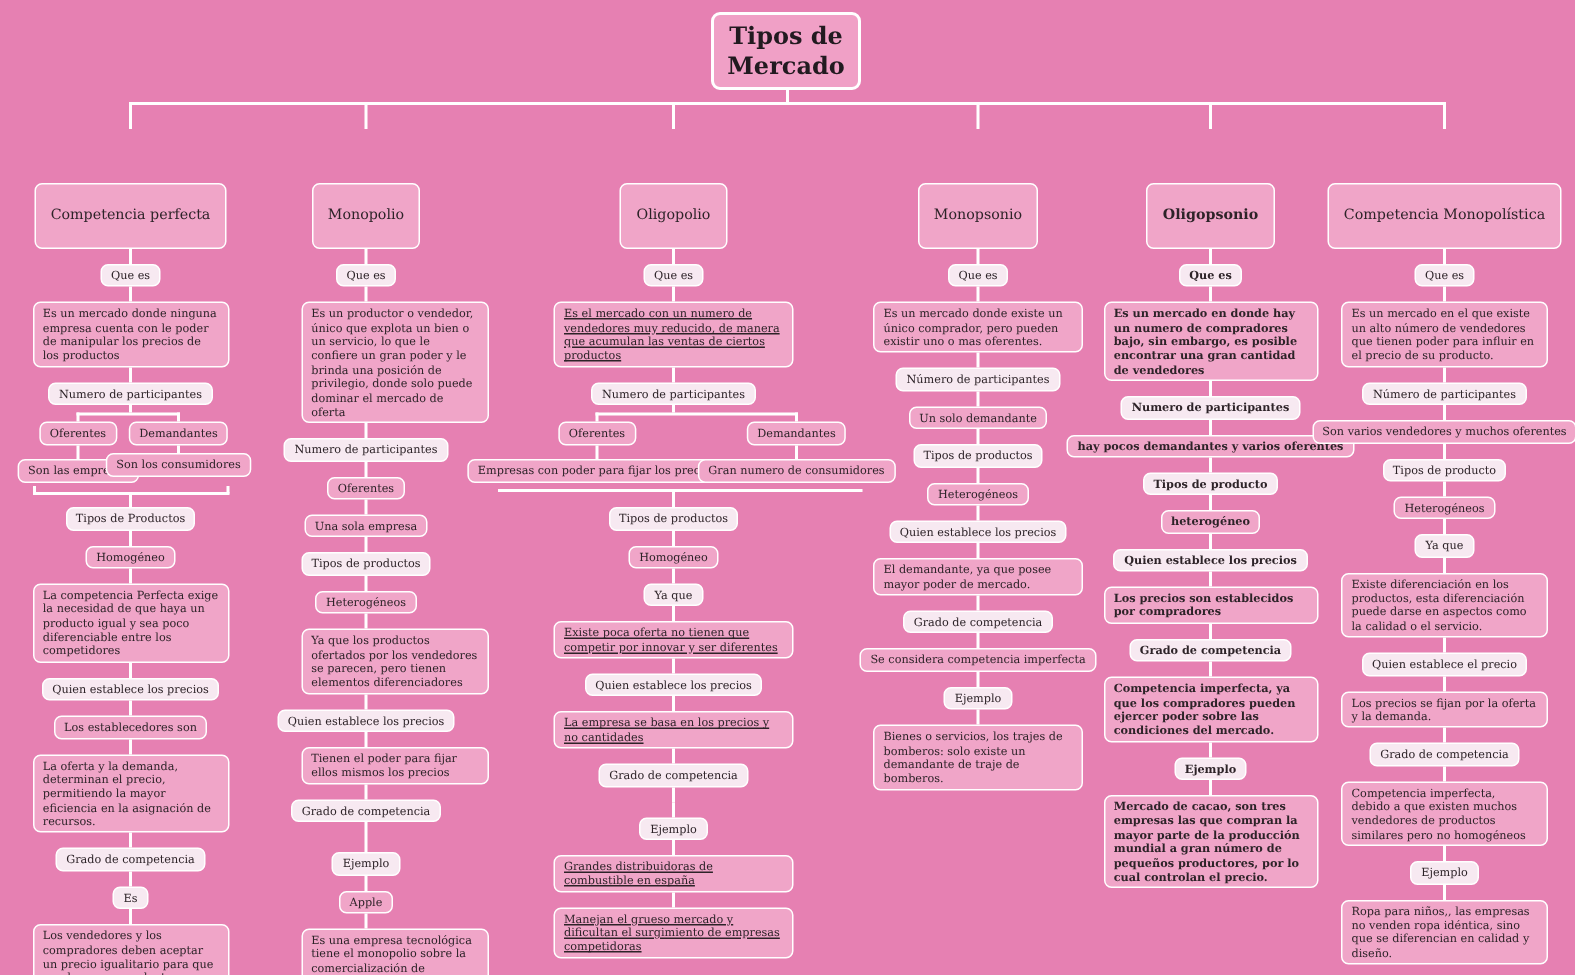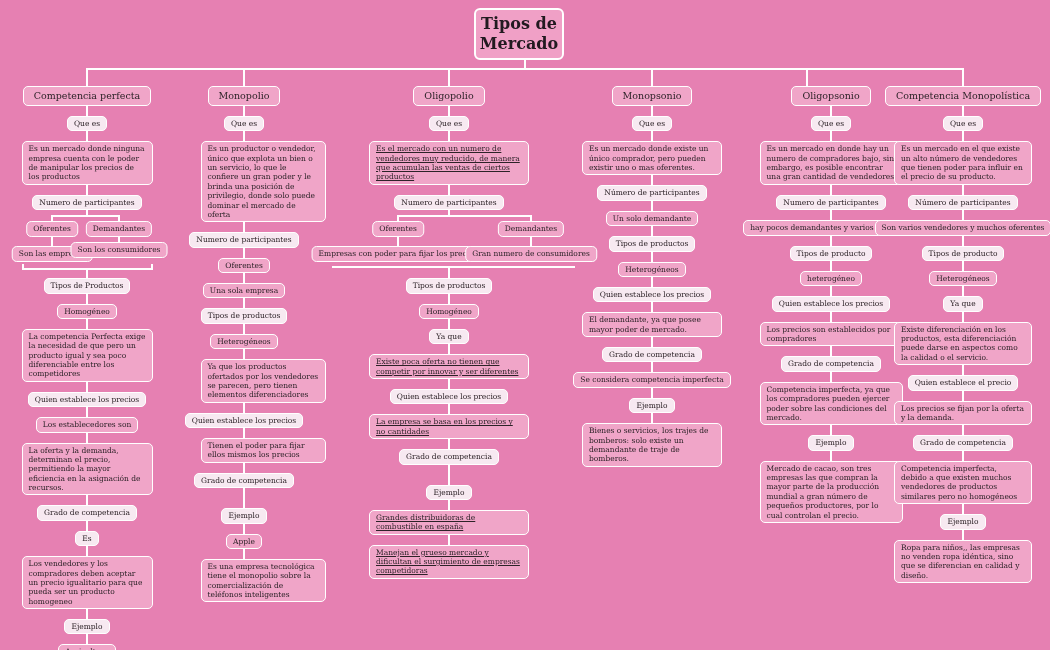--- a/index.html
+++ b/index.html
@@ -1,38 +1,38 @@
 <!DOCTYPE html>
 <html><head>
 <meta charset="utf-8">
 <style>
   * { margin:0; padding:0; box-sizing:border-box; }
   html,body { width:1050px; height:650px; }
   body { background:#e680b2; font-family:"DejaVu Serif", serif; position:relative; overflow:hidden; }
   .stage { position:absolute; inset:0; }
   .ln { position:absolute; background:#ffffff; }
-  .title-box { position:absolute; left:474px; top:8px; width:90px; height:52px;
+  .title-box { position:absolute; left:474px; top:8px; width:100px; height:52px;
     background:#f0a0c6; border:2px solid #fff; border-radius:6px;
     display:flex; align-items:center; justify-content:center; text-align:center;
     font-size:16px; font-weight:bold; color:#221a20; line-height:1.25; padding:0 12px; }
   .col { position:absolute; top:86px; display:flex; flex-direction:column; align-items:center; }
   .nb { flex:none; background:#f0a5c8; border:1.3px solid #fff; border-radius:5px;
     padding:2px 6px; font-size:7.5px; line-height:1.25; color:#2d2328; text-align:center;
     white-space:nowrap; }
   .w { background:#f7e9f1; }
   .p { white-space:normal; text-align:left; padding:2px 6px; }
-  .head { font-size:9.5px; padding:3px 10px; }
+  .head { font-size:9.5px; padding:15px 10px;margin-top:36px; }
   .vl { flex:none; width:1.5px; height:10px; background:#fff; display:block; }
   .branch { position:relative; flex:none; }
   .an { position:absolute; transform:translateX(-50%); }
   .c1 { left:12px;  width:150px; } .c1 .p { width:131px; }
   .c2 { left:174px; width:140px; } .c2 .p { width:125px;margin-left:38px; }
   .c3 { left:319px; width:260px; } .c3 .p { width:160px;text-decoration:underline; }
   .c4 { left:577px; width:150px; } .c4 .p { width:140px; }
-  .c5 { left:756px; width:150px; } .c5 .p { width:143px; }
+  .c5 { left:732px; width:150px;font-weight:bold; } .c5 .p { width:143px; }
   .c6 { left:888px; width:150px; } .c6 .p { width:138px; }
 </style>
 </head>
 <body>
 
 <div class="stage">
 
   <div class="title-box">Tipos de Mercado</div>
 
   <div class="ln" style="left:524px;top:60px;width:1.5px;height:8px"></div>
@@ -65,21 +65,21 @@
       <div class="nb an" style="left:107px;top:32px">Son los consumidores</div>
       <div class="ln" style="left:10px;top:54px;width:1.5px;height:5px"></div>
       <div class="ln" style="left:139px;top:54px;width:1.5px;height:5px"></div>
       <div class="ln" style="left:10px;top:58px;width:130.5px;height:1.5px"></div>
       <div class="ln" style="left:74px;top:58px;width:1.5px;height:10px"></div>
     </div>
     <div class="nb w">Tipos de Productos</div>
     <i class="vl"></i>
     <div class="nb">Homogéneo</div>
     <i class="vl"></i>
-    <div class="nb p">La competencia Perfecta exige la necesidad de que pero un producto igual y sea poco diferenciable entre los competidores</div>
+    <div class="nb p">La competencia Perfecta exige la necesidad de que haya un producto igual y sea poco diferenciable entre los competidores</div>
     <i class="vl"></i>
     <div class="nb w">Quien establece los precios</div>
     <i class="vl"></i>
     <div class="nb">Los establecedores son</div>
     <i class="vl"></i>
     <div class="nb p">La oferta y la demanda, determinan el precio, permitiendo la mayor eficiencia en la asignación de recursos.</div>
     <i class="vl"></i>
     <div class="nb w">Grado de competencia</div>
     <i class="vl"></i>
     <div class="nb w">Es</div>

